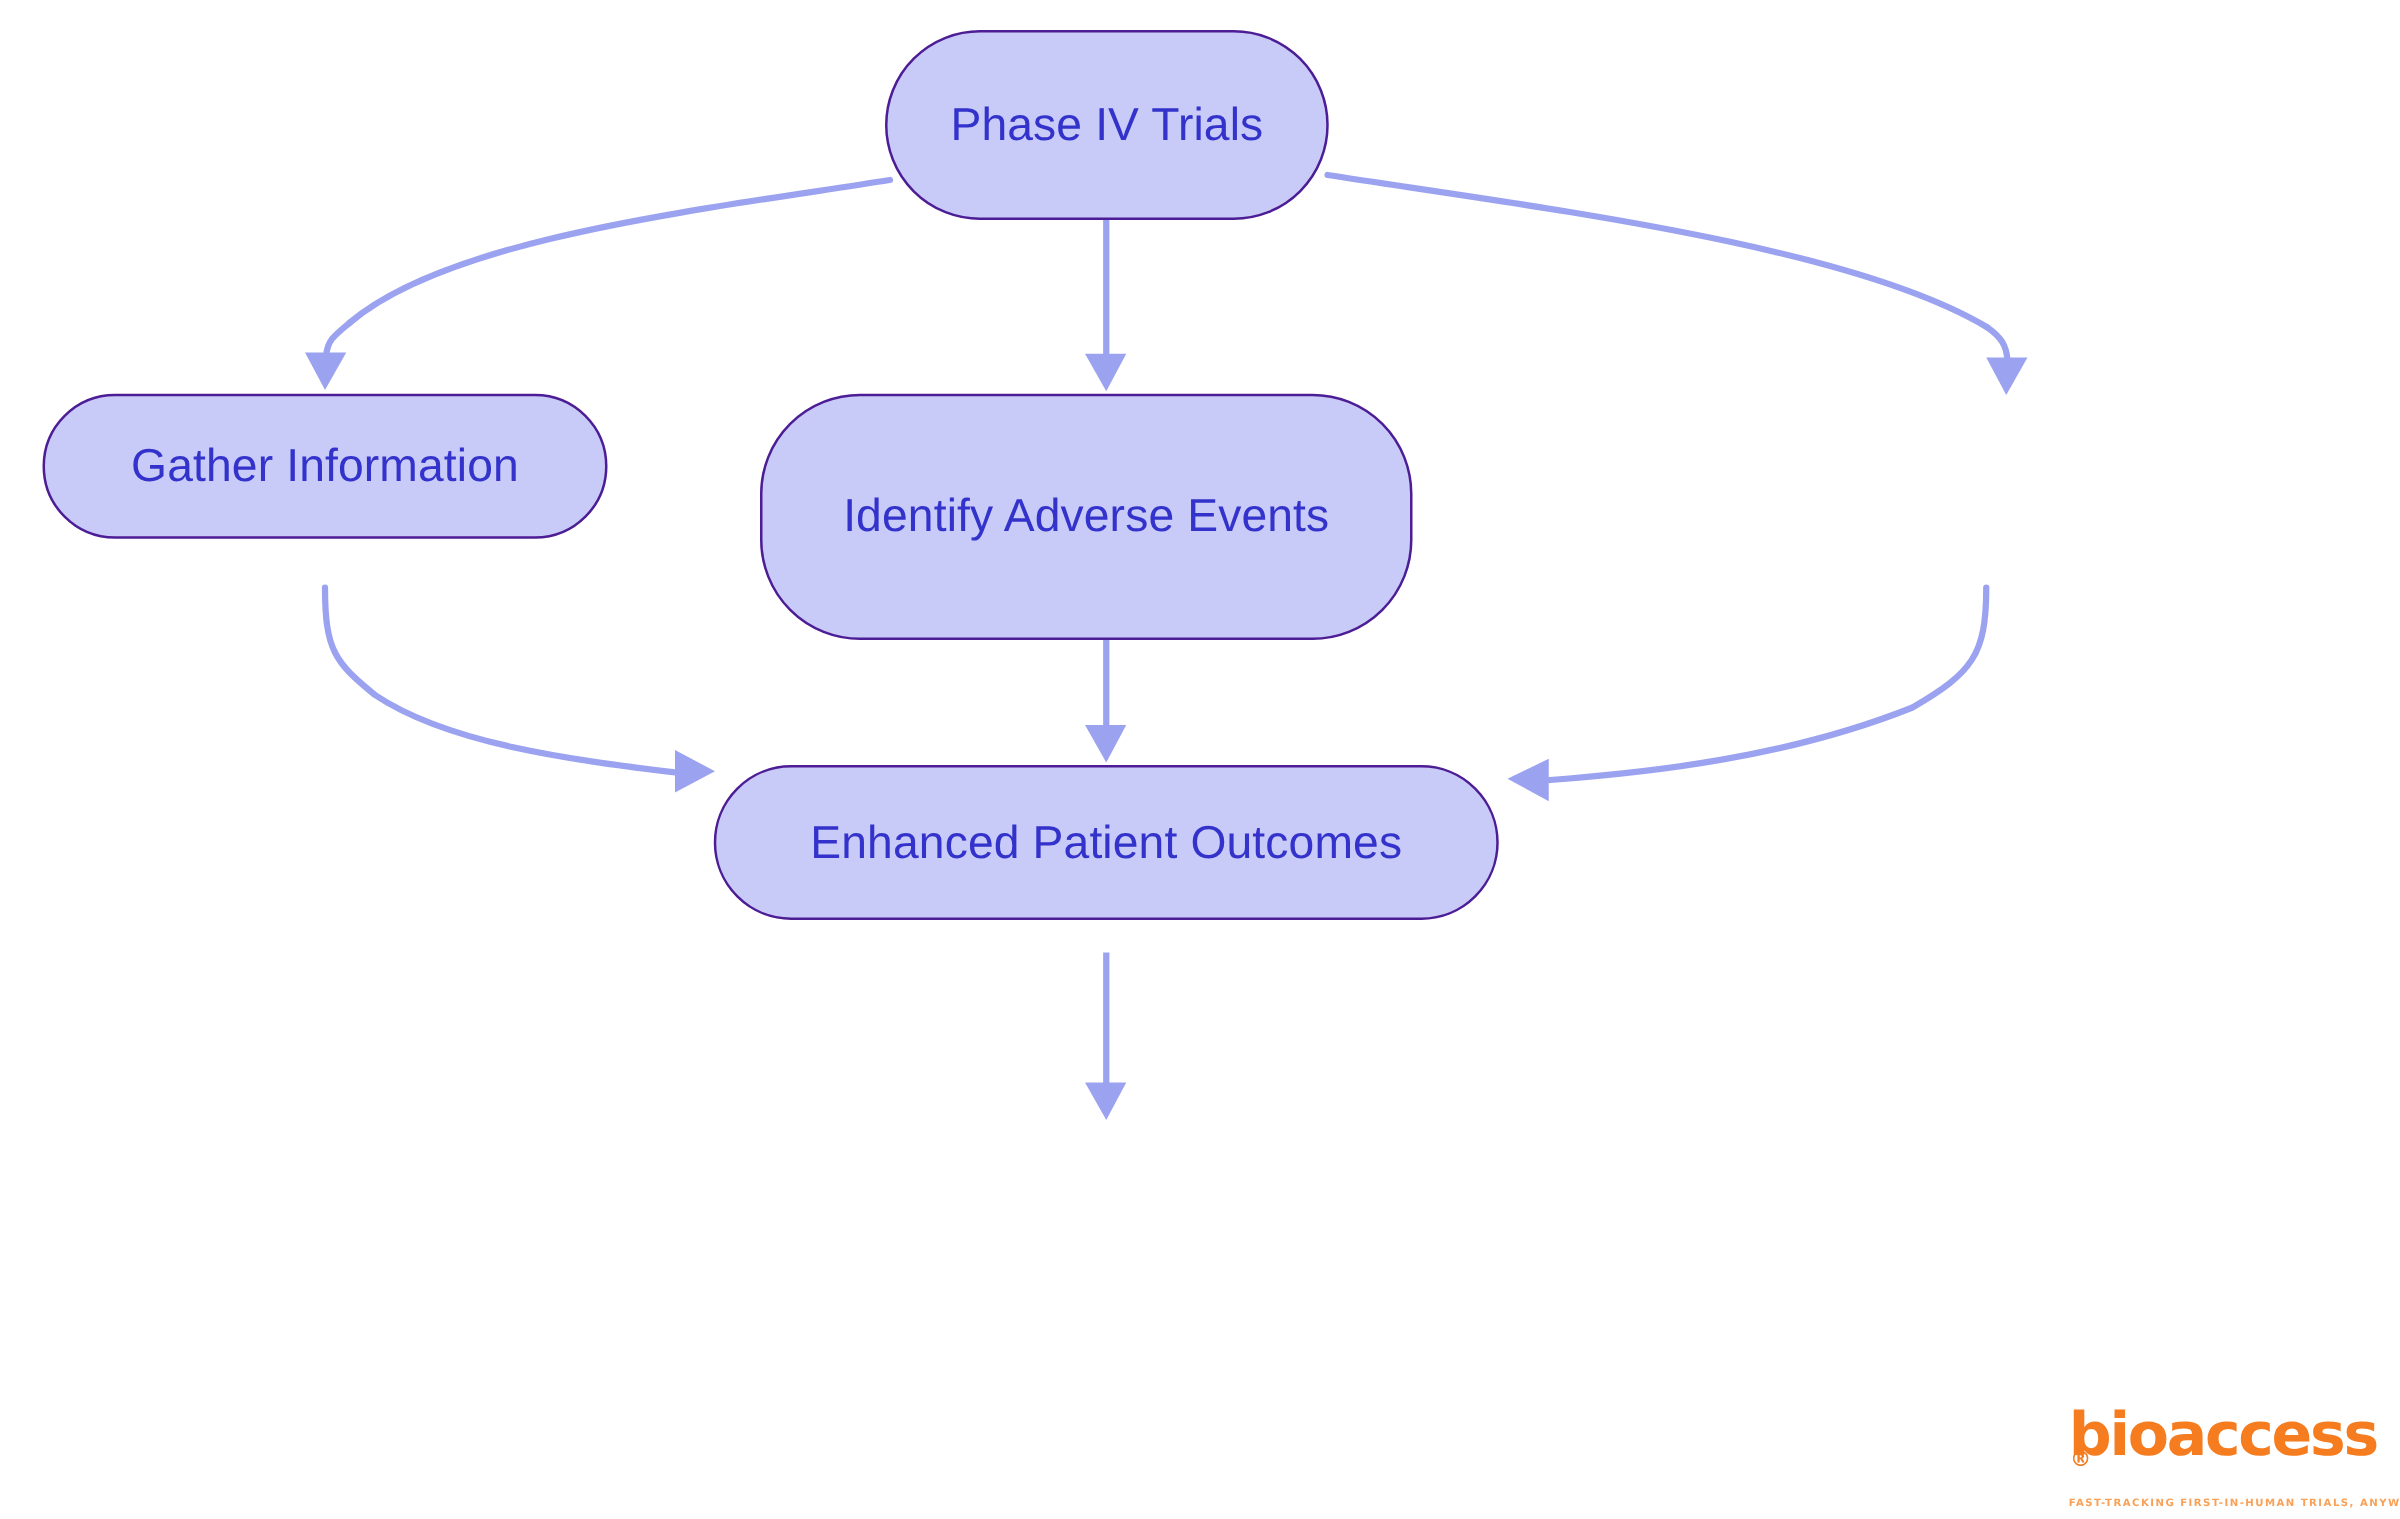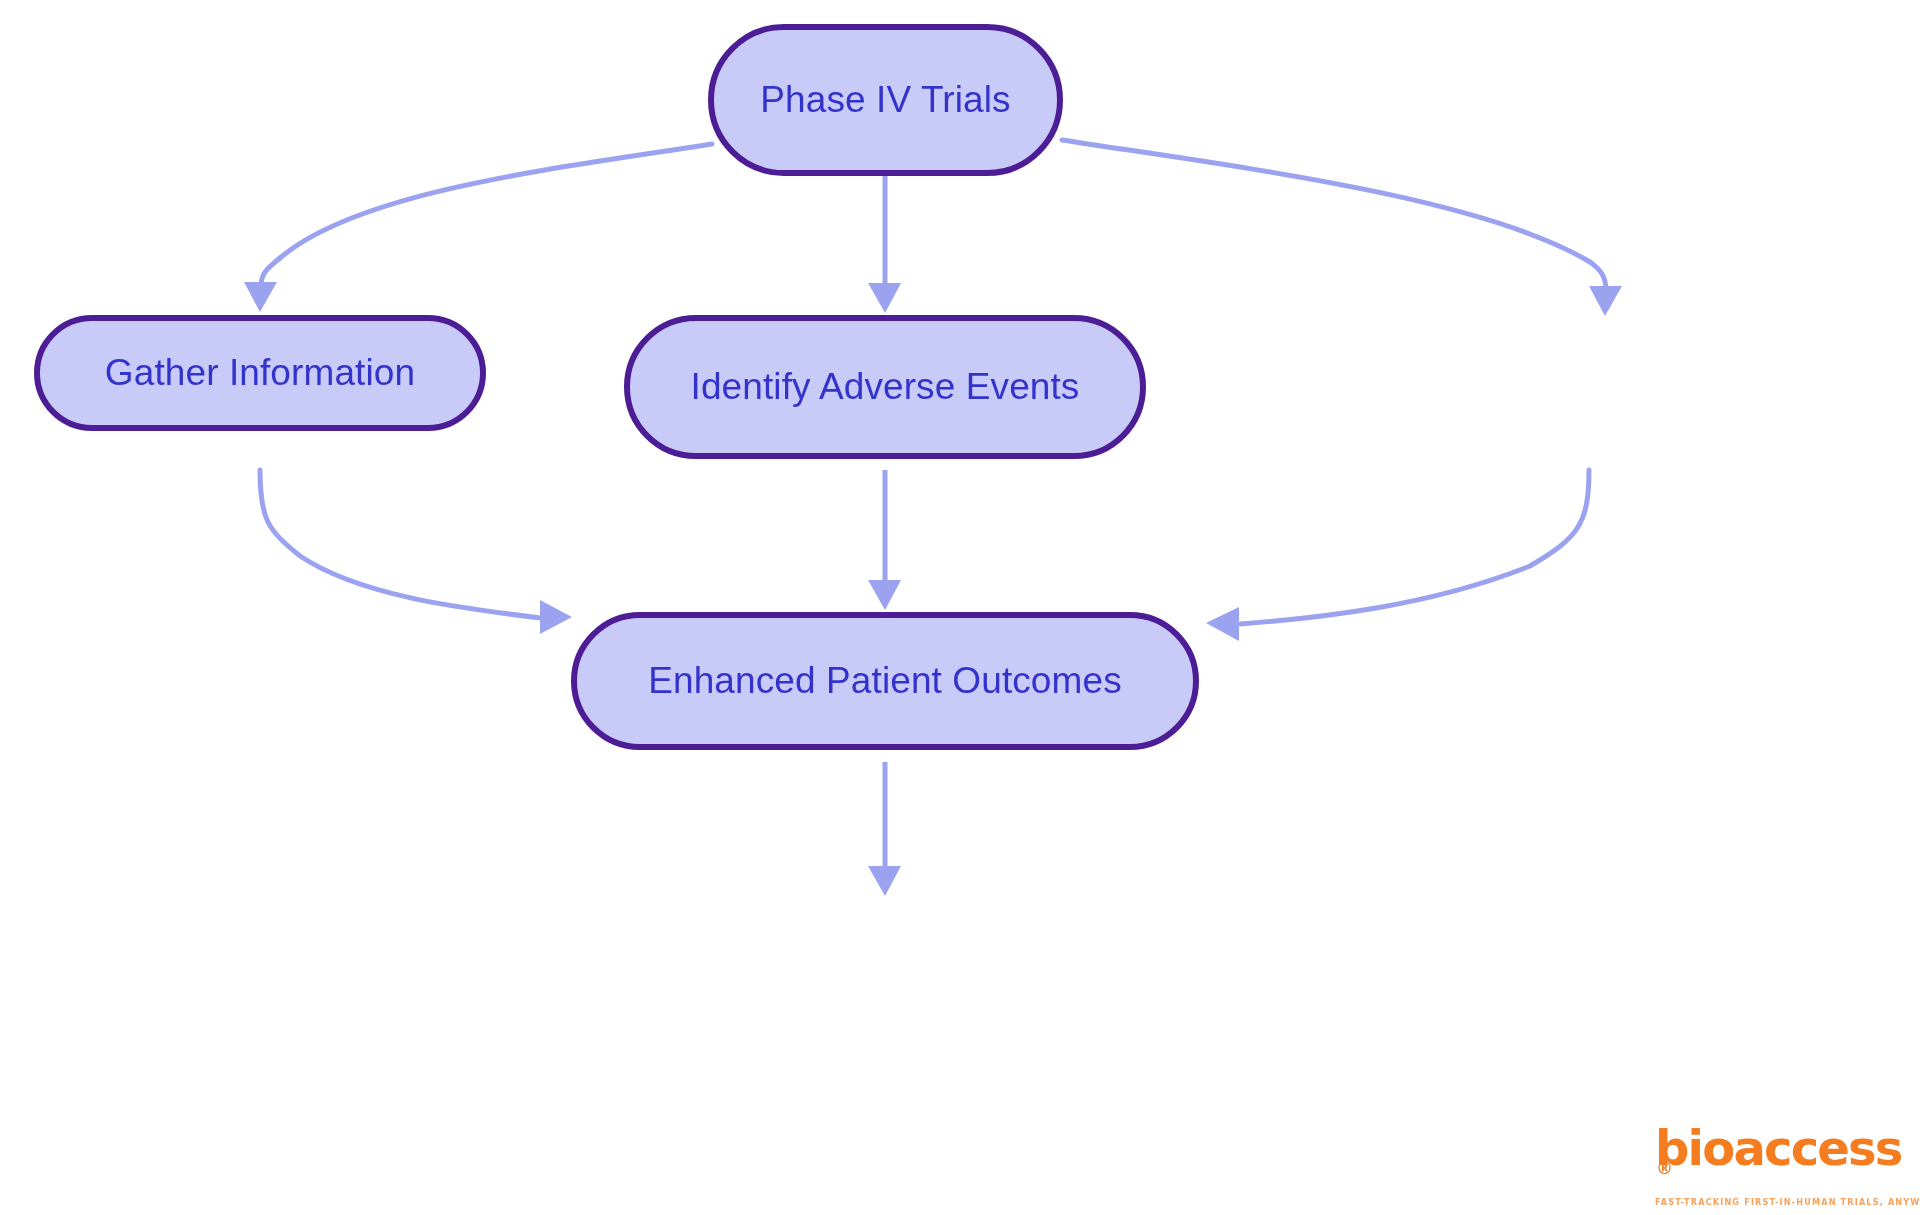--- a/index.html
+++ b/index.html
@@ -25,42 +25,42 @@
     left: 0;
     top: 0;
     width: 1920px;
     height: 1215px;
     pointer-events: none;
   }
   .node {
     position: absolute;
     box-sizing: border-box;
     background: #c8cbf8;
-    border: 6px solid #4c1d95;
+    border: 2px solid #4c1d95;
     border-radius: 80px;
     display: flex;
     align-items: center;
     justify-content: center;
     text-align: center;
   }
   .node-label {
     color: #3333cc;
     font-family: "Liberation Sans", sans-serif;
     font-size: 37px;
     font-weight: 400;
     line-height: 1.15;
     letter-spacing: 0.1px;
     white-space: nowrap;
   }
   
   #node-phase-iv-trials        { left: 708px;  top: 24px;   width: 355px; height: 152px; }
   #node-gather-information     { left: 34px;   top: 315px;  width: 452px; height: 116px; }
-  #node-identify-adverse       { left: 624px;  top: 315px;  width: 522px; height: 144px; }
+  #node-identify-adverse       { left: 608px;  top: 315px;  width: 522px; height: 197px; }
   #node-refine-protocols       { left: 1299px; top: 315px;  width: 593px; height: 155px; }
-  #node-enhanced-outcomes      { left: 571px;  top: 612px;  width: 628px; height: 138px; }
+  #node-enhanced-outcomes      { left: 571px;  top: 612px;  width: 628px; height: 124px; }
   #node-collaboration          { left: 519px;  top: 898px;  width: 733px; height: 163px; }
 
   
   #logo {
     position: absolute;
     left: 1655px;
     top: 1124px;
     width: 225px;
     text-align: left;
     line-height: 1;

